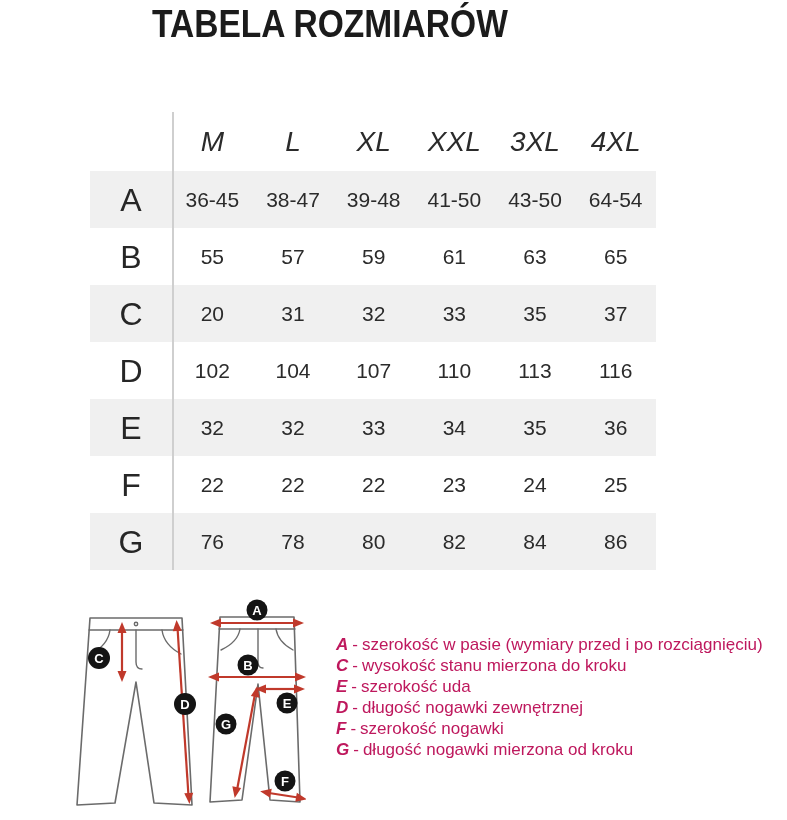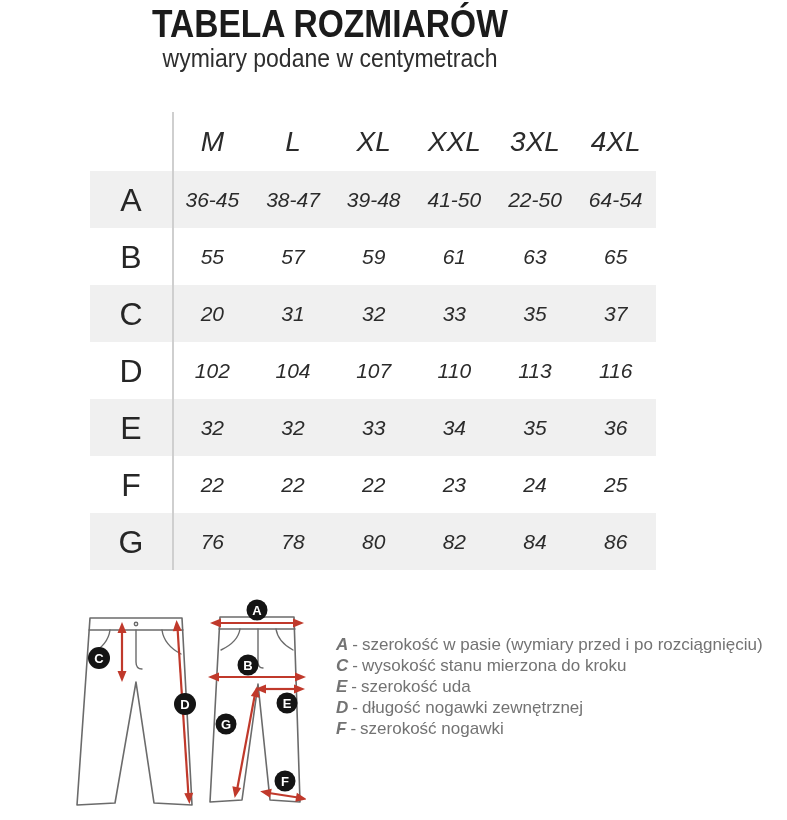--- a/index.html
+++ b/index.html
@@ -14,43 +14,42 @@
   .subtitle{display:inline-block;font-size:25px;font-weight:400;color:#2e2e2e;
             transform:scaleX(0.92);transform-origin:center;margin-top:0;line-height:1.05;}
   
   .size-table{position:absolute;left:90px;top:112px;width:566px;}
   .vline{position:absolute;left:82px;top:0;width:2px;height:458px;background:#cfcfcf;}
   .trow{display:grid;grid-template-columns:82px repeat(6,1fr);height:57px;align-items:center;text-align:center;}
   .trow.hrow{height:59px;}
   .trow.stripe{background:#f0f0f0;}
   .colh{font-style:italic;font-size:28px;color:#2b2b2b;}
   .rlabel{font-size:32px;color:#262626;line-height:1;}
-  .cell{font-style:italic;font-size:21px;color:#2b2b2b;}
+  .cell{font-size:21px;color:#2b2b2b;}
   
   .pants-left{position:absolute;left:70px;top:612px;}
   .pants-right{position:absolute;left:206px;top:598px;}
   .pants{fill:#ffffff;stroke:#6b6b6b;stroke-width:1.6;stroke-linejoin:round;}
   .detail{fill:none;stroke:#6b6b6b;stroke-width:1.4;stroke-linecap:round;}
   .arr{stroke:#c0392b;stroke-width:2.2;}
   .arrh{fill:#c0392b;}
   .badge{fill:#141414;}
   .badge-txt{fill:#ffffff;font-family:"Liberation Sans",sans-serif;font-weight:700;
              font-size:13px;text-anchor:middle;}
   
-  .legend{position:absolute;left:336px;top:634px;font-size:17px;line-height:21px;color:#737373;}
+  .legend{position:absolute;left:336px;top:634px;font-size:17px;line-height:21px;color:#be185d;}
   .legend-line{white-space:nowrap;}
   .ll{font-weight:700;font-style:italic;}
   .sep{padding:0 4px;}
 </style>
 </head>
 <body>
 
 <div class="hdr">
   <div><span class="title">TABELA ROZMIARÓW</span></div>
-  <div><span class="subtitle">wymiary podane w centymetrach</span></div>
 </div>
 
 <div class="size-table">
   <div class="vline"></div>
 
   <div class="trow hrow">
     <div class="rlabel"></div>
     <div class="colh">M</div>
     <div class="colh">L</div>
     <div class="colh">XL</div>
@@ -58,21 +57,21 @@
     <div class="colh">3XL</div>
     <div class="colh">4XL</div>
   </div>
 
   <div class="trow stripe">
     <div class="rlabel">A</div>
     <div class="cell">36-45</div>
     <div class="cell">38-47</div>
     <div class="cell">39-48</div>
     <div class="cell">41-50</div>
-    <div class="cell">22-50</div>
+    <div class="cell">43-50</div>
     <div class="cell">64-54</div>
   </div>
 
   <div class="trow">
     <div class="rlabel">B</div>
     <div class="cell">55</div>
     <div class="cell">57</div>
     <div class="cell">59</div>
     <div class="cell">61</div>
     <div class="cell">63</div>
@@ -254,13 +253,16 @@
   </div>
   <div class="legend-line">
     <span class="ll">E</span><span class="sep">-</span><span>szerokość uda</span>
   </div>
   <div class="legend-line">
     <span class="ll">D</span><span class="sep">-</span><span>długość nogawki zewnętrznej</span>
   </div>
   <div class="legend-line">
     <span class="ll">F</span><span class="sep">-</span><span>szerokość nogawki</span>
   </div>
+  <div class="legend-line">
+    <span class="ll">G</span><span class="sep">-</span><span>długość nogawki mierzona od kroku</span>
+  </div>
 </div>
 
 </body></html>

